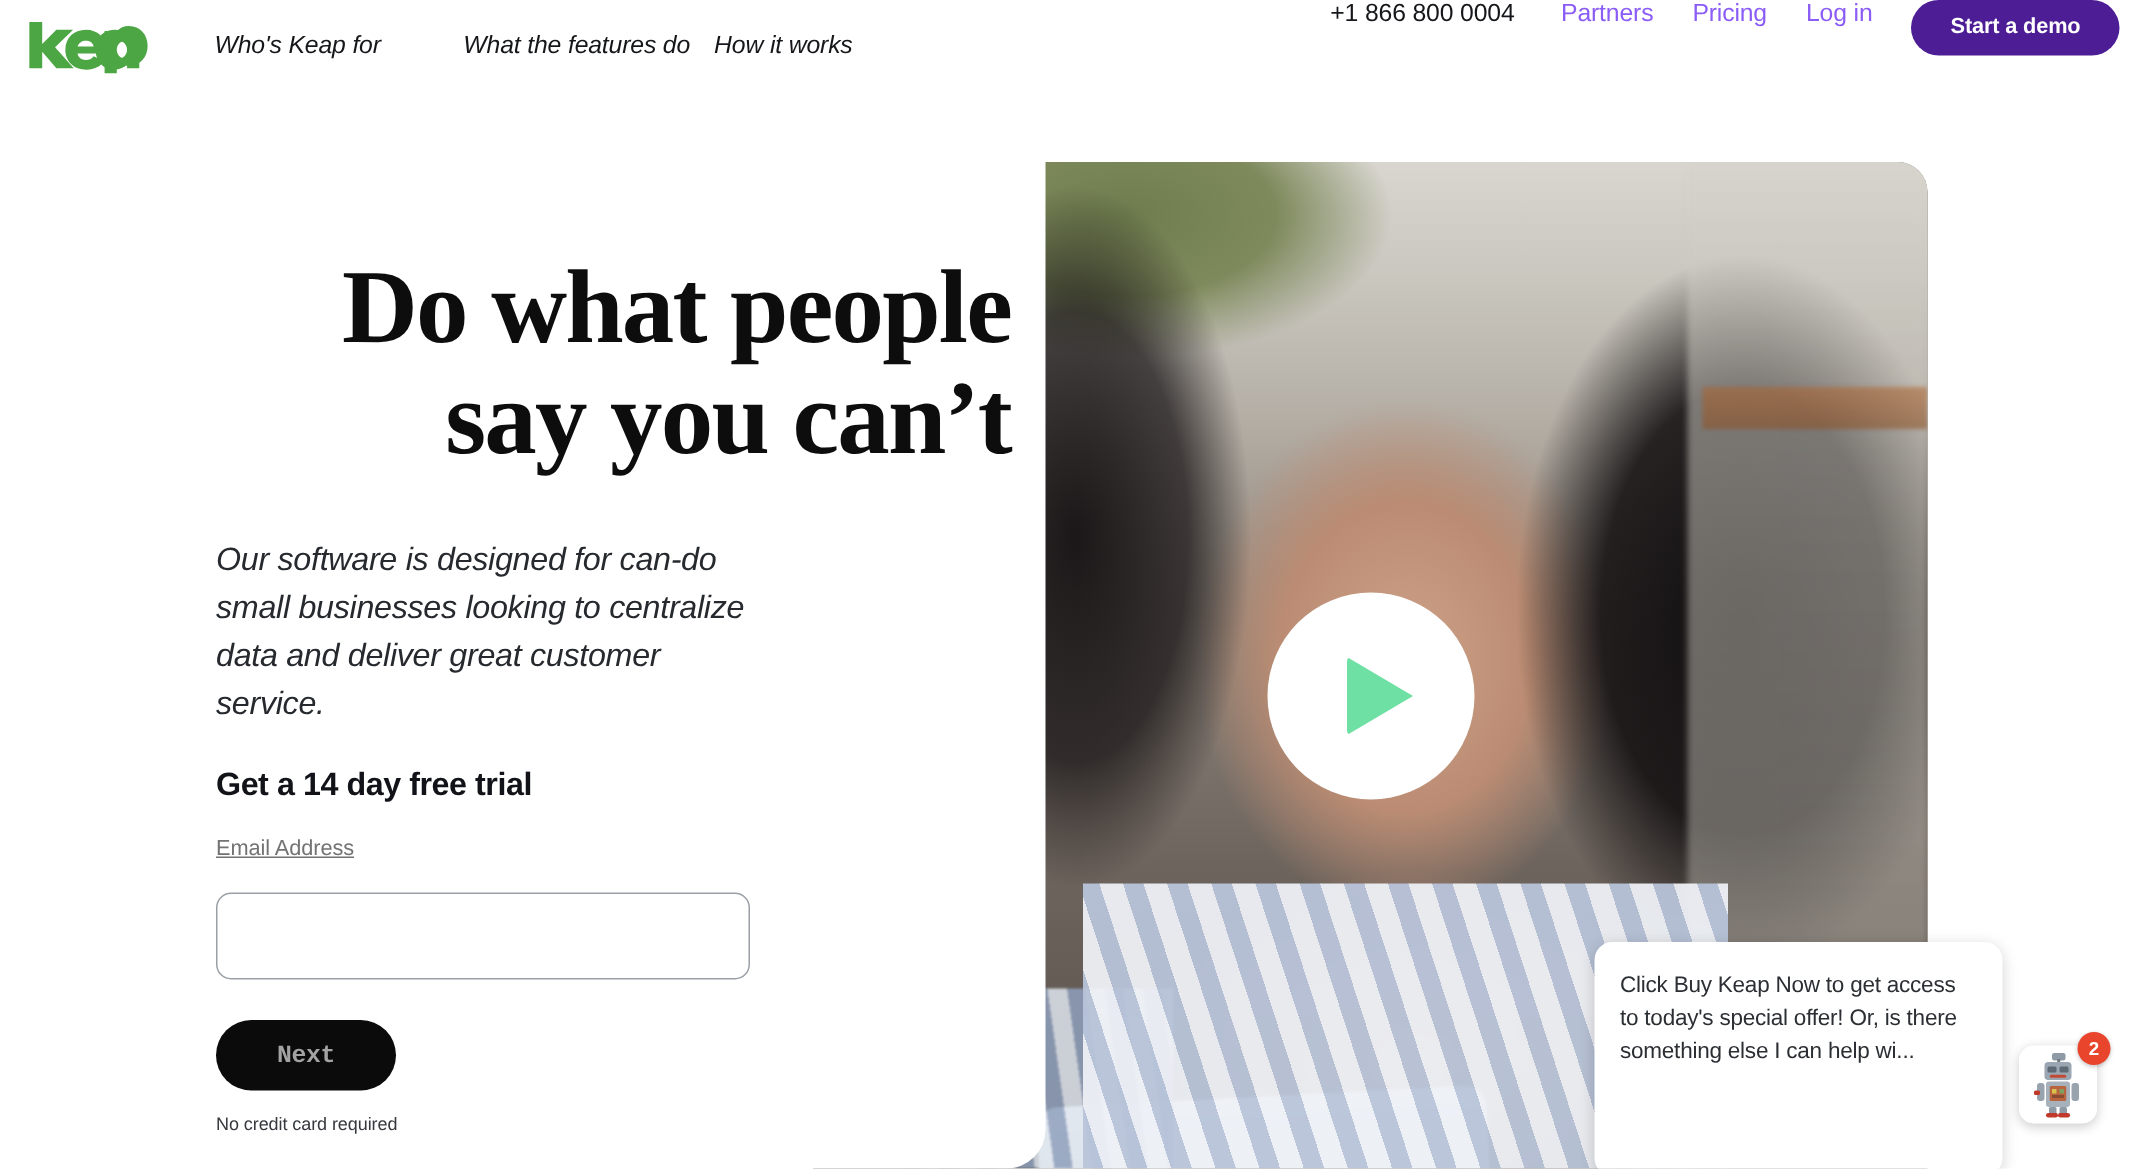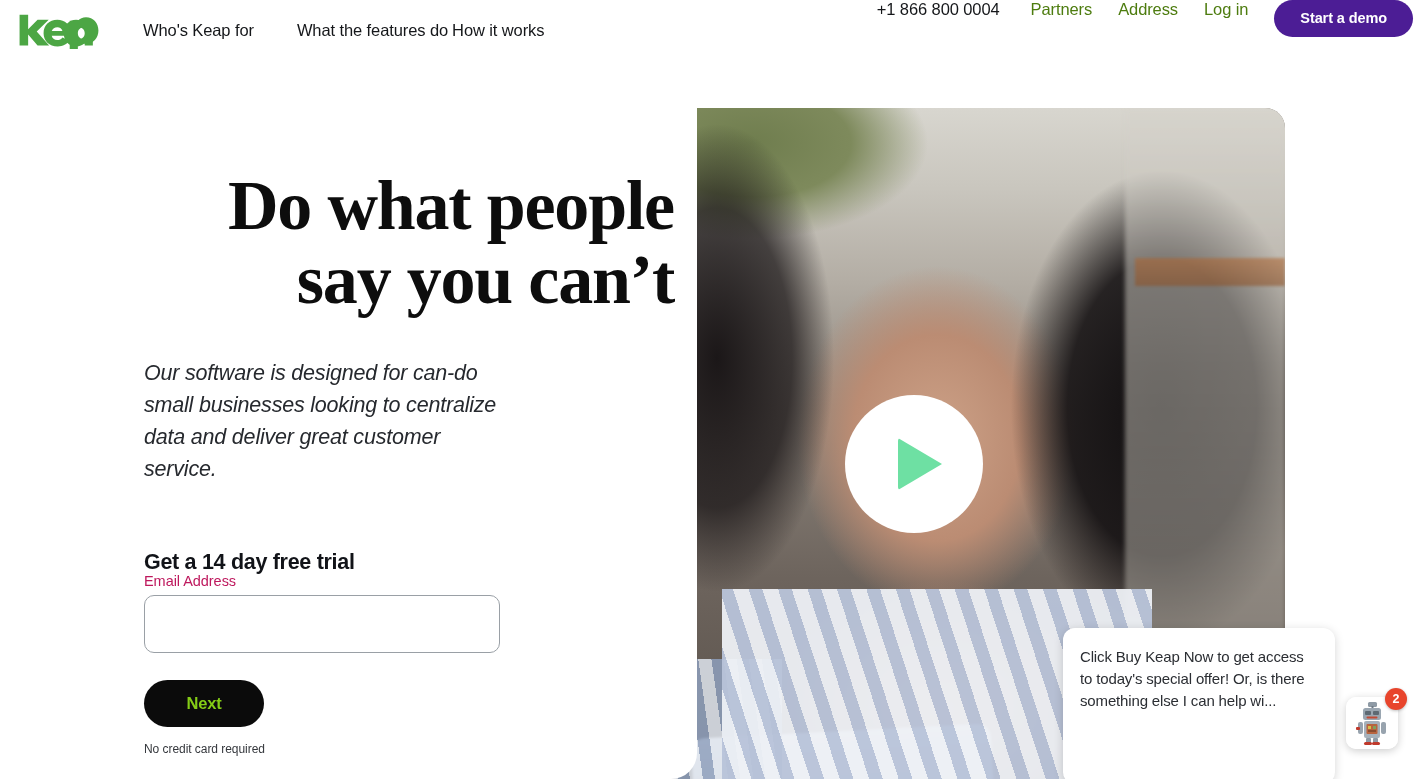--- a/index.html
+++ b/index.html
@@ -13,38 +13,38 @@
 
   
   .header {
     position:absolute; top:0; left:0; width:1427px; height:61px;
     background:#ffffff; z-index:40;
   }
   .logo {
     position:absolute; left:16px; top:13px;
     width:86px; height:36px;
   }
-  .nav-main { position:absolute; left:143px; top:19px; display:flex; gap:4px; }
+  .nav-main { position:absolute; left:143px; top:19px; display:flex; gap:16px;font-style:italic; }
   .nav-link {
     font-size:16.5px; color:#15171a; letter-spacing:-0.1px;
     white-space:nowrap; cursor:pointer; line-height:23px;
   }
   .nav-link.n1 { margin-right:39px; }
   .nav-link.n2 { }
 
   .nav-right {
     position:absolute; right:14px; top:0; height:61px;
     display:flex; align-items:flex-start;
   }
   .nav-phone {
     font-size:16.5px; color:#15171a; white-space:nowrap;
     margin-right:31px; letter-spacing:-0.1px; cursor:pointer;
   }
   .nav-sec {
-    font-size:16.5px; color:#4d7c0f; white-space:nowrap;
+    font-size:16.5px; color:#8b5cf6; white-space:nowrap;
     margin-right:26px; letter-spacing:-0.1px; cursor:pointer;
   }
   .btn-demo {
     background:#4c1d95; color:#ffffff;
     font-size:14.5px; font-weight:bold; letter-spacing:-0.1px;
     border:none; border-radius:999px;
     padding:0 26px; height:37px; line-height:37px;
     cursor:pointer; white-space:nowrap;
   }
 
@@ -156,43 +156,43 @@
     width:370px;
     font-size:21.5px;
     line-height:32px;
     color:#26292e;
     letter-spacing:-0.2px;
     font-style:italic;
   }
   .trial-title {
     position:absolute; left:144px; top:450px;
     font-size:21.5px; font-weight:bold;
-    color:#111318; letter-spacing:-0.3px;margin-top:39px;
+    color:#111318; letter-spacing:-0.3px;
   }
   .field-label {
-    position:absolute; left:144px; top:512px;
-    font-size:14.5px; color:#be185d; letter-spacing:-0.05px;
+    position:absolute; left:144px; top:497px;
+    font-size:14.5px; color:#737373; letter-spacing:-0.05px;text-decoration:underline;
   }
   .email-input {
     position:absolute; left:144px; top:534px;
     width:356px; height:58px;
     border:1px solid #9aa0a6;
     border-radius:10px;
     background:#ffffff;
     font-family:"Liberation Sans", sans-serif;
     font-size:16px; color:#111;
     padding:0 15px;
     outline:none;
   }
   .btn-next {
     position:absolute; left:144px; top:619px;
     width:120px; height:47px;
-    background:#0b0b0b; color:#84cc16;
+    background:#0b0b0b; color:#a3a3a3;
     border:none; border-radius:999px;
-    font-family:Liberation Sans, sans-serif;
+    font-family:Liberation Mono, monospace;
     font-size:16.5px; font-weight:bold; letter-spacing:-0.2px;
     cursor:pointer;
   }
   .fineprint {
     position:absolute; left:144px; top:681px;
     font-size:12px; color:#35383d; letter-spacing:-0.05px;
   }
 
   
   .chat-bubble {
@@ -278,21 +278,21 @@
 
   <div class="nav-main">
     <span class="nav-link n1">Who's Keap for</span>
     <span class="nav-link n2">What the features do</span>
     <span class="nav-link n3">How it works</span>
   </div>
 
   <div class="nav-right">
     <span class="nav-phone">+1 866 800 0004</span>
     <span class="nav-sec">Partners</span>
-    <span class="nav-sec">Address</span>
+    <span class="nav-sec">Pricing</span>
     <span class="nav-sec">Log in</span>
     <button class="btn-demo">Start a demo</button>
   </div>
 </div>
 
 <div class="chat-bubble">Click Buy Keap Now to get access to today's special offer! Or, is there something else I can help wi...</div>
 <div class="chat-tail"></div>
 <div class="chat-avatar">
   <svg class="robot" viewBox="0 0 52 52" aria-hidden="true">
     <rect x="0" y="0" width="52" height="52" fill="#ffffff"></rect>

